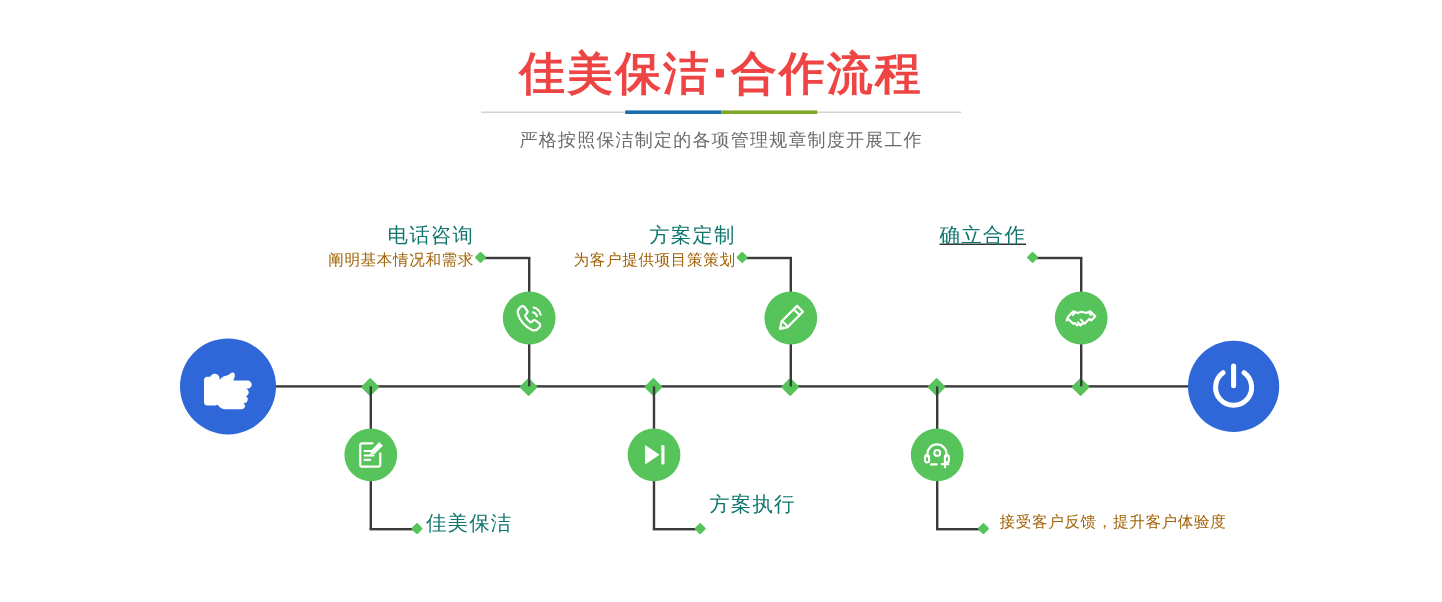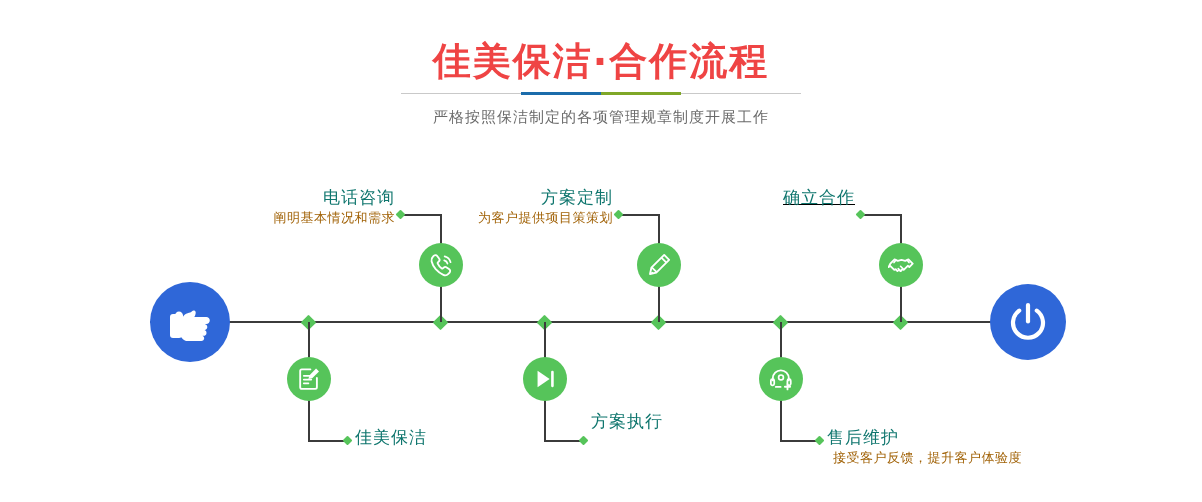--- a/index.html
+++ b/index.html
@@ -194,21 +194,20 @@
         <path d="M8.2 8.4l-2 2.6M19.8 8.4l2 2.6" fill="none" stroke="#ffffff" stroke-width="1.7" stroke-linecap="round"></path>
         <path d="M10.6 17.2l2.6 2.6M13 14.8l2.6 2.6" fill="none" stroke="#ffffff" stroke-width="1.7" stroke-linecap="round"></path>
       </svg>
     </span>
   </div>
 
   <div class="vline" style="left:780px;top:322px;height:119px;"></div>
   <div class="hline" style="left:780px;top:440px;width:40px;"></div>
   <div class="small-diamond" style="left:816px;top:437px;"></div>
   <div class="lbl left-align" style="left:827px;top:426px;width:280px;">
-    <div class="t">售后维护</div>
     <div class="s" style="margin-left:6px;">接受客户反馈，提升客户体验度</div>
   </div>
   <div class="step-circle" style="left:759px;top:357px;">
     <span>
       <svg width="26" height="26" viewBox="0 0 28 28" aria-hidden="true">
         <path d="M5.2 15.5v-2.2a8.6 8.6 0 0 1 17.2 0v2.2" fill="none" stroke="#ffffff" stroke-width="2" stroke-linecap="round"></path>
         <rect x="3.1" y="14.2" width="3.6" height="6.6" rx="1.7" fill="none" stroke="#ffffff" stroke-width="1.9"></rect>
         <rect x="20.9" y="14.2" width="3.6" height="6.6" rx="1.7" fill="none" stroke="#ffffff" stroke-width="1.9"></rect>
         <path d="M8.4 22.6h5.2" fill="none" stroke="#ffffff" stroke-width="1.9" stroke-linecap="round"></path>
         <circle cx="14" cy="12.3" r="2.6" fill="none" stroke="#ffffff" stroke-width="1.8"></circle>

